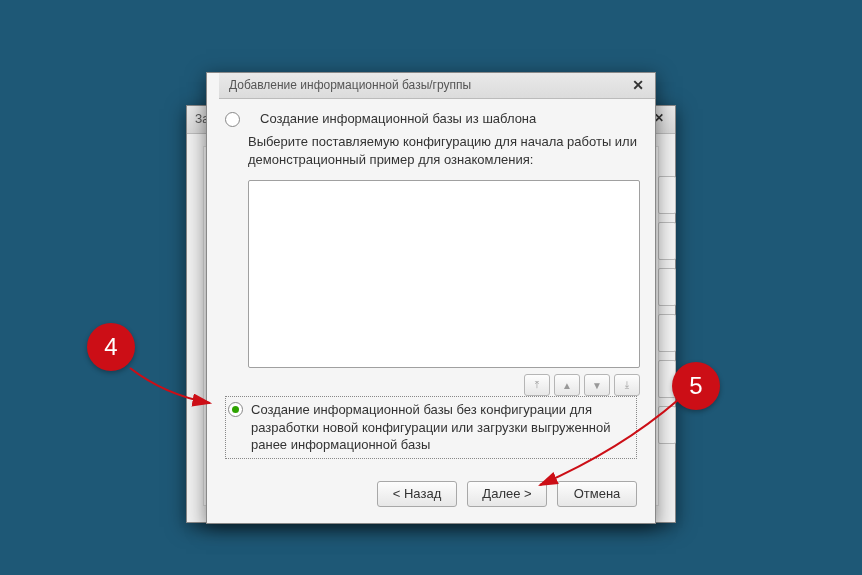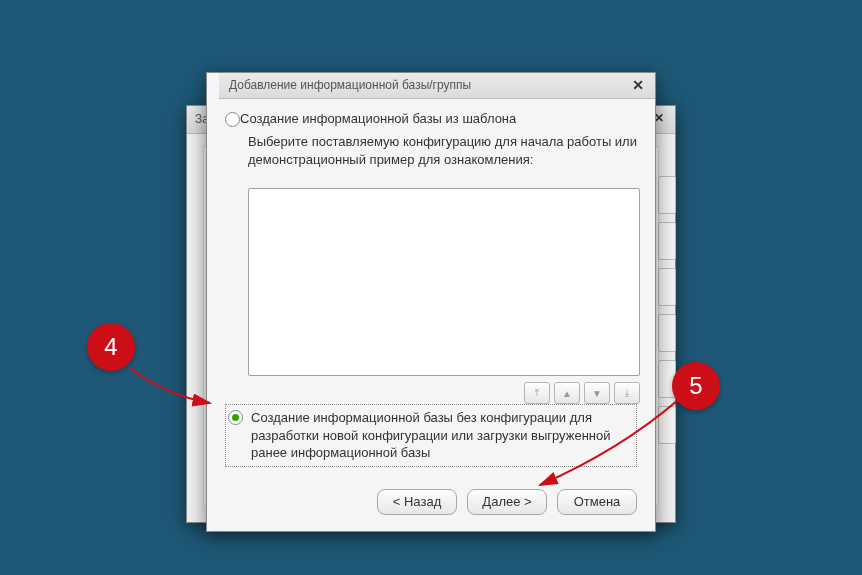--- a/index.html
+++ b/index.html
@@ -99,21 +99,21 @@
       cursor: pointer;
       font-size: 14px;
     }
     .dialog-body {
       padding: 12px 18px 16px 18px;
       background: #f5f5f5;
     }
     .radio-row {
       display: flex;
       align-items: flex-start;
-      gap: 0;
+      gap: 20px;
       margin-bottom: 6px;
       text-align: center;
     }
     .radio {
       flex-shrink: 0;
       width: 15px;
       height: 15px;
       border: 1px solid #888;
       border-radius: 50%;
       background: #fff;
@@ -132,21 +132,21 @@
     }
     .radio-label {
       color: #333;
       font-size: 13px;
     }
     .hint {
       margin-left: 23px;
       color: #333;
       font-size: 13px;
       line-height: 1.35;
-      margin-bottom: 20px;
+      margin-bottom: 12px;
     }
     .listbox {
       margin-left: 23px;
       width: 392px;
       height: 188px;
       background: #fff;
       border: 1px solid #a0a0a0;
       border-radius: 2px;
     }
     .arrow-btns {
@@ -188,21 +188,21 @@
       display: flex;
       justify-content: flex-end;
       gap: 10px;
     }
     .btn {
       min-width: 80px;
       height: 26px;
       padding: 0 12px;
       background: linear-gradient(#fdfdfd,#e7e7e7);
       border: 1px solid #a8a8a8;
-      border-radius: 8px;
+      border-radius: 3px;
       color: #333;
       font-size: 13px;
       cursor: pointer;
       display: inline-flex;
       align-items: center;
       justify-content: center;
     }
 
     .callout {
       position: absolute;

